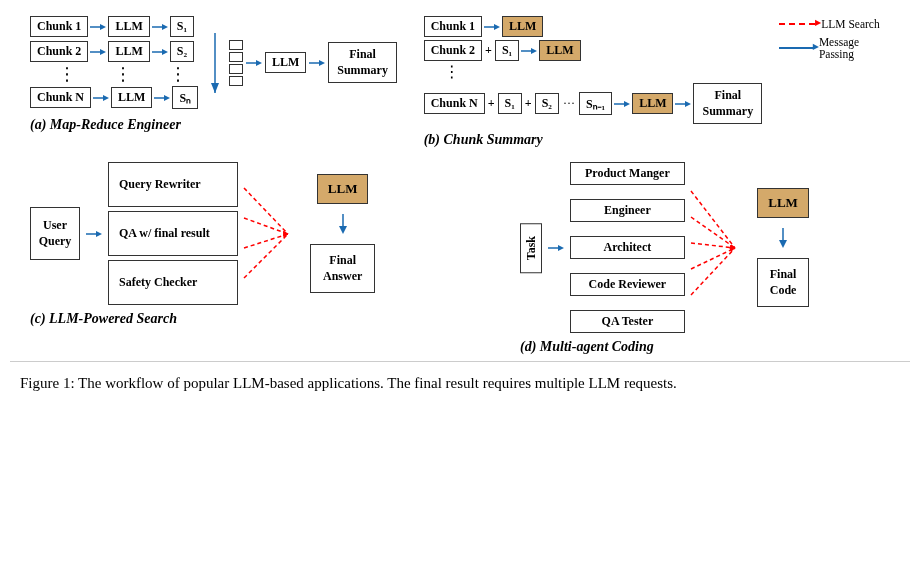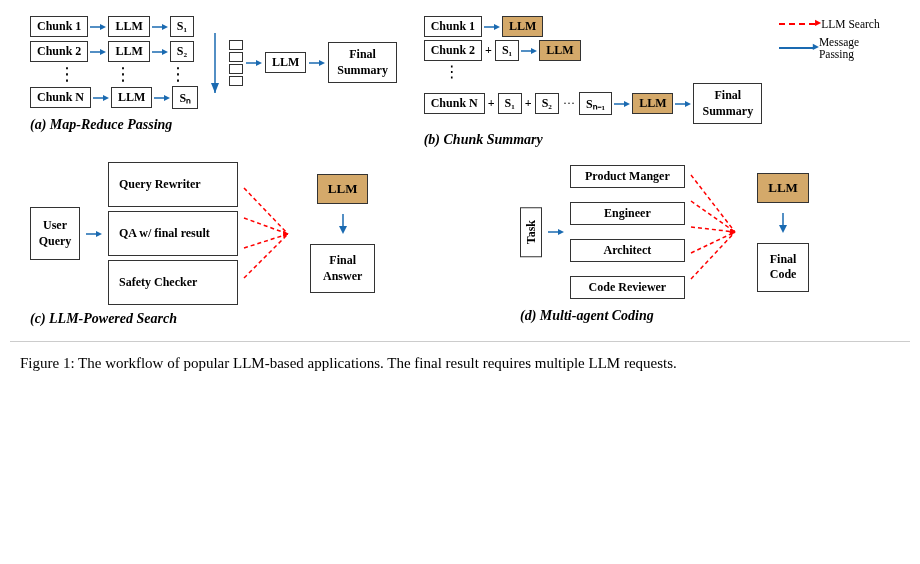--- a/index.html
+++ b/index.html
@@ -221,21 +221,20 @@
       background: #fff;
     }
 
     
     .figure-caption {
       font-size: 15px;
       font-weight: normal;
       line-height: 1.5;
       padding: 10px 10px 0 10px;
       border-top: 1px solid #ccc;
-      margin-top: 8px;
     }
   </style>
 </head>
 <body>
 
 <div class="diagram-area">
 
   <div class="top-row">
 
     <div class="section-a">
@@ -306,21 +305,21 @@
               <polygon points="10,3 16,6 10,9" fill="#1a6ab1"></polygon>
             </svg>
           <div class="box">LLM</div>
           <svg width="16" height="12">
               <line x1="0" y1="6" x2="10" y2="6" stroke="#1a6ab1" stroke-width="1.5"></line>
               <polygon points="10,3 16,6 10,9" fill="#1a6ab1"></polygon>
             </svg>
           <div class="box-final" style="line-height:1.3;">Final<br>Summary</div>
         </div>
       </div>
-      <div class="section-label">(a) Map-Reduce Passing</div>
+      <div class="section-label">(a) Map-Reduce Engineer</div>
     </div>
 
     <div class="section-b">
       <div class="chain-diagram">
 
         <div class="chain-row">
           <div class="box">Chunk 1</div>
           <svg width="16" height="12">
               <line x1="0" y1="6" x2="10" y2="6" stroke="#1a6ab1" stroke-width="1.5"></line>
               <polygon points="10,3 16,6 10,9" fill="#1a6ab1"></polygon>
@@ -424,20 +423,21 @@
         <svg width="16" height="12">
             <line x1="0" y1="6" x2="10" y2="6" stroke="#1a6ab1" stroke-width="1.5"></line>
             <polygon points="10,3 16,6 10,9" fill="#1a6ab1"></polygon>
           </svg>
 
         <div style="display:flex;flex-direction:column;gap:14px;">
           <div class="agent-box">Product Manger</div>
           <div class="agent-box">Engineer</div>
           <div class="agent-box">Architect</div>
           <div class="agent-box">Code Reviewer</div>
+          <div class="agent-box">QA Tester</div>
         </div>
 
         <svg width="60" height="140" style="overflow:visible;">
           <line x1="0" y1="13" x2="44" y2="70" stroke="red" stroke-width="1.5" stroke-dasharray="4,3"></line>
           <polygon points="40,67 44,70 39,73" fill="red"></polygon>
           <line x1="0" y1="39" x2="44" y2="70" stroke="red" stroke-width="1.5" stroke-dasharray="4,3"></line>
           <polygon points="39,67 44,70 40,73" fill="red"></polygon>
           <line x1="0" y1="65" x2="44" y2="70" stroke="red" stroke-width="1.5" stroke-dasharray="4,3"></line>
           <polygon points="38,69 44,70 40,74" fill="red"></polygon>
           <line x1="0" y1="91" x2="44" y2="70" stroke="red" stroke-width="1.5" stroke-dasharray="4,3"></line>

